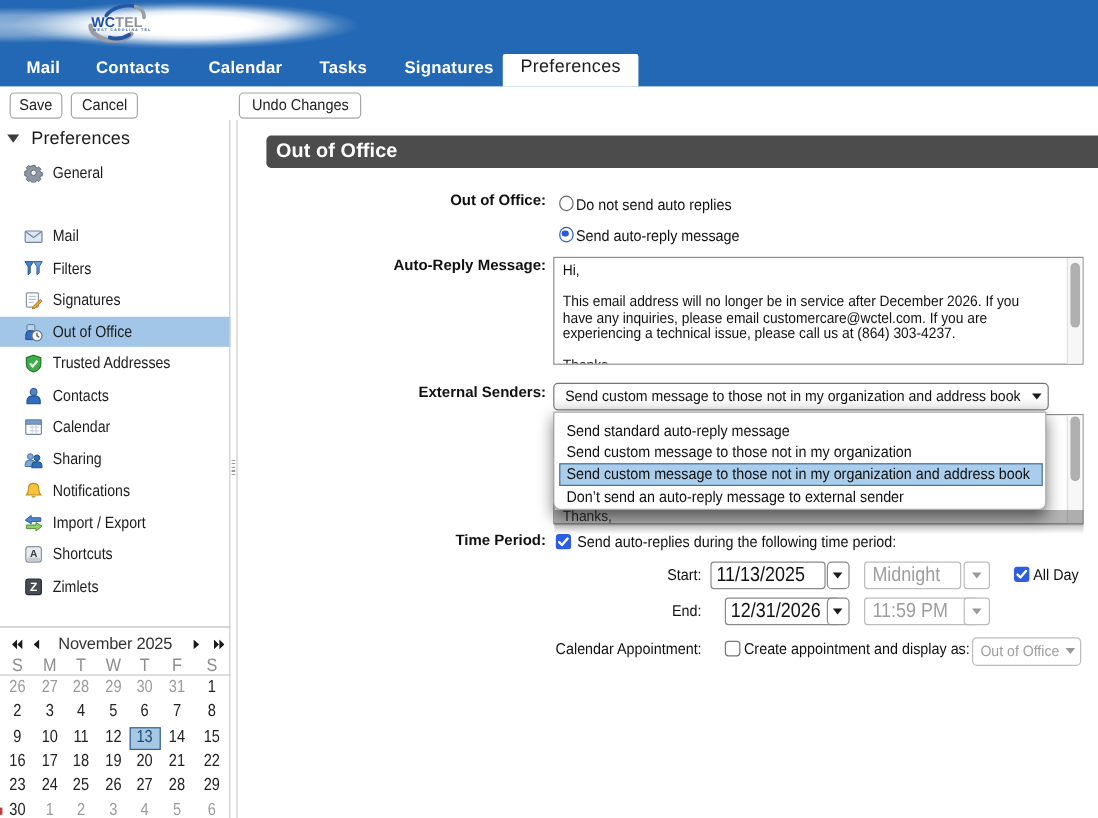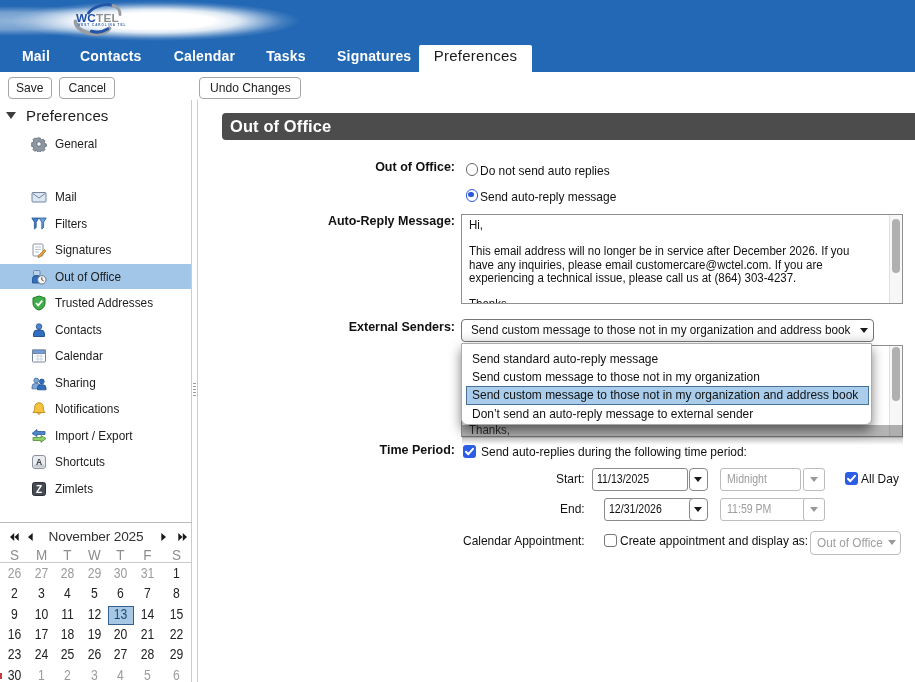--- a/index.html
+++ b/index.html
@@ -21,21 +21,21 @@
 #tab-active { position:absolute; left:419px; top:0px; width:113px; height:27px;
   background:#fff; border-radius:2px 2px 0 0; color:#1c1c1c; font-size:15px;
   letter-spacing:0.25px; text-align:center; line-height:22px; }
 
 .btn { position:absolute; top:76.5px; height:22.5px; background:#fff;
   border:1px solid #a6a6a6; border-radius:4px; font-size:13px; color:#222;
   text-align:center; line-height:20px; }
 .btn span { display:inline-block; transform:scaleX(0.93); transform-origin:50% 50%; }
 
 .vline { position:absolute; width:1px; background:#ccc; }
-.treeitem { position:absolute; left:0; width:172px; height:26px;margin-left:11px; }
+.treeitem { position:absolute; left:0; width:172px; height:26px; }
 .treeitem .ic { position:absolute; left:20px; top:5px; width:16px; height:16px; }
 .treeitem .tx { position:absolute; left:44px; top:0; line-height:26.5px;
   font-size:13.5px; color:#1c1c1c; white-space:nowrap;
   transform:scaleX(0.875); transform-origin:0 50%; }
 #sel-row { position:absolute; left:0; top:263.5px; width:192px; height:25px; background:#a1c6e7; }
 
 .mc-num { position:absolute; width:27px; text-align:center; font-size:14.5px;
   line-height:13px; transform:scaleX(0.84); }
 .mc-dow { position:absolute; width:27px; text-align:center; font-size:15px;
   line-height:15px; color:#8d8d8d; transform:scaleX(0.9); }
@@ -59,21 +59,21 @@
 .ta { position:absolute; border:1px solid #8f8f8f; background:#fff;
   font-size:12.5px; line-height:13.2px; color:#111; overflow:hidden; }
 .sb-track { position:absolute; background:#f7f7f7; border-left:1px solid #e0e0e0; }
 .sb-thumb { position:absolute; width:8.5px; border-radius:4.5px; background:#b0b0b0; }
 .sel { position:absolute; background:linear-gradient(#ffffff 55%, #ededed);
   border:1px solid #757575; border-radius:4px; font-size:12.5px; color:#111;
   white-space:nowrap; }
 .sel .in { display:inline-block; transform:scaleX(0.94); transform-origin:0 0; }
 .sel.dis { border-color:#bdbdbd; color:#9d9d9d; background:#fff; }
 .dtin { position:absolute; background:#fff; border:1px solid #8a8a8a;
-  border-radius:3px; font-size:12px; color:#111; white-space:nowrap; }
+  border-radius:3px; font-size:17px; color:#111; white-space:nowrap; }
 .dtin .in { display:inline-block; transform:scaleX(0.88); transform-origin:0 0; }
 .dtin.dis { border-color:#bdbdbd; color:#9d9d9d; }
 .caret { position:absolute; width:0; height:0; border-left:4.2px solid transparent;
   border-right:4.2px solid transparent; border-top:5px solid #1a1a1a; }
 .caret.gray { border-top-color:#9a9a9a; }
 #menu { position:absolute; left:461px; top:342.5px; width:410.5px; height:82px; background:#fff;
   border:1px solid #ababab; border-radius:1px 1px 6px 6px;
   box-shadow:0 6px 12px rgba(0,0,0,.5); z-index:20; }
 .mitem { position:absolute; left:9.5px; font-size:13px; color:#111;
   white-space:nowrap; line-height:15px; transform:scaleX(0.92); transform-origin:0 0; }

